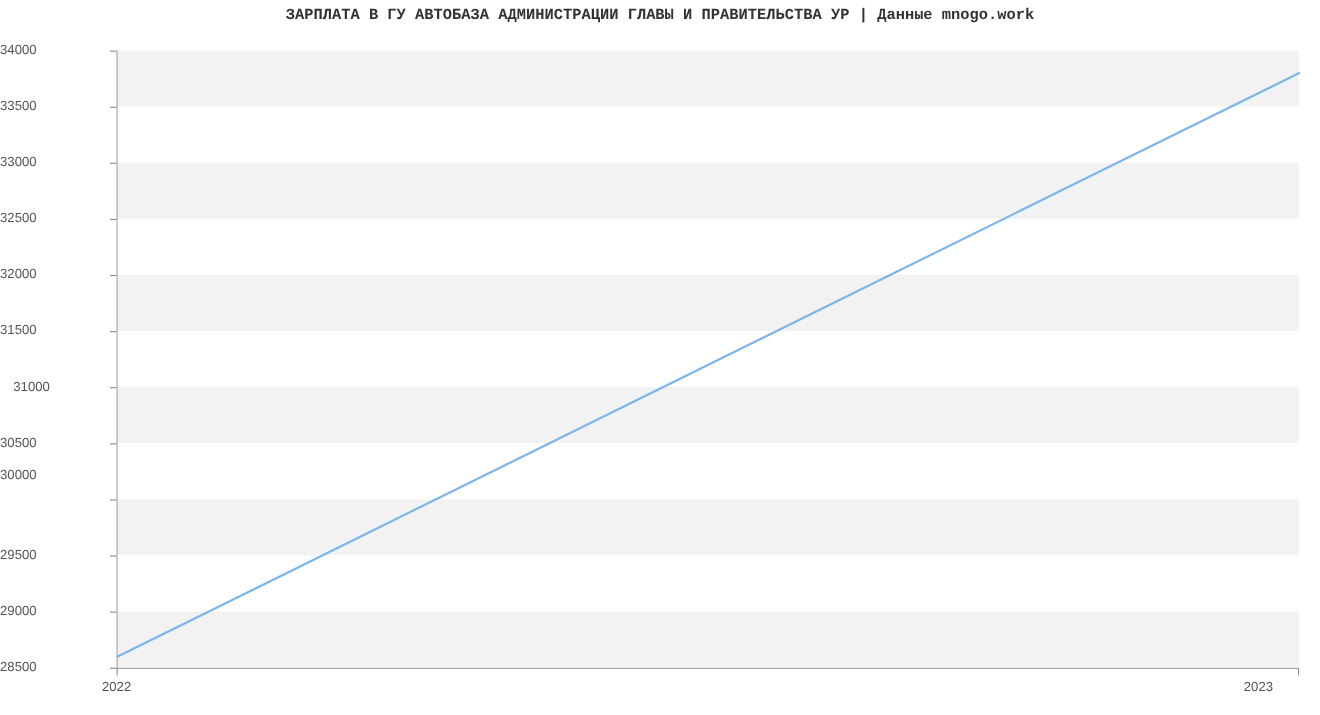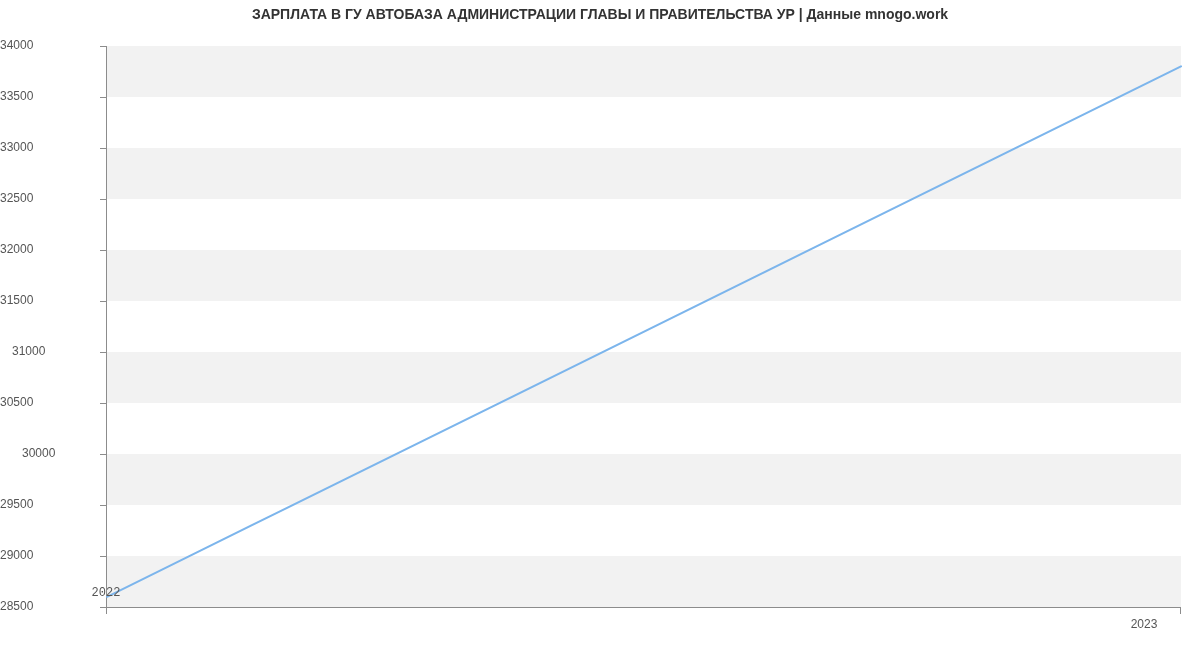--- a/index.html
+++ b/index.html
@@ -18,20 +18,21 @@
   }
   .chart-title {
     position: absolute;
     top: 6px;
     left: 0;
     width: 100%;
     text-align: center;
     font-size: 14px;
     font-weight: 600;
     color: #333333;
+    font-family: Liberation Mono, monospace;
   }
   .plot-area {
     position: absolute;
     left: 106px;
     top: 46px;
     width: 1074px;
     height: 561px;
     border-left: 1px solid #8c8c8c;
     border-bottom: 1px solid #8c8c8c;
     box-sizing: content-box;
@@ -104,34 +105,34 @@
         <path d="M0 550.8 L1074 20.399999999999977" class="data-line" style="stroke: rgb(124, 181, 236);"></path>
       </svg>
   </div>
 <div class="y-tick" style="left: 100px; top: 607px;"></div>
     <div class="y-tick-label" style="left: 0px; width: 94px; top: 599px;">28500</div>
     <div class="y-tick" style="left: 100px; top: 556px;"></div>
     <div class="y-tick-label" style="left: 0px; width: 94px; top: 548px;">29000</div>
     <div class="y-tick" style="left: 100px; top: 505px;"></div>
     <div class="y-tick-label" style="left: 0px; width: 94px; top: 497px;">29500</div>
     <div class="y-tick" style="left: 100px; top: 454px;"></div>
-    <div class="y-tick-label" style="left: 0px; width: 94px; top: 446px; margin-left: 22px;">30000</div>
+    <div class="y-tick-label" style="left: 0px; width: 94px; top: 424px;">30000</div>
     <div class="y-tick" style="left: 100px; top: 403px;"></div>
     <div class="y-tick-label" style="left: 0px; width: 94px; top: 395px;">30500</div>
     <div class="y-tick" style="left: 100px; top: 352px;"></div>
     <div class="y-tick-label" style="left: 12px; width: 94px; top: 344px;">31000</div>
     <div class="y-tick" style="left: 100px; top: 301px;"></div>
     <div class="y-tick-label" style="left: 0px; width: 94px; top: 293px;">31500</div>
     <div class="y-tick" style="left: 100px; top: 250px;"></div>
     <div class="y-tick-label" style="left: 0px; width: 94px; top: 242px;">32000</div>
     <div class="y-tick" style="left: 100px; top: 199px;"></div>
     <div class="y-tick-label" style="left: 0px; width: 94px; top: 191px;">32500</div>
     <div class="y-tick" style="left: 100px; top: 148px;"></div>
     <div class="y-tick-label" style="left: 0px; width: 94px; top: 140px;">33000</div>
     <div class="y-tick" style="left: 100px; top: 97px;"></div>
     <div class="y-tick-label" style="left: 0px; width: 94px; top: 89px;">33500</div>
     <div class="y-tick" style="left: 100px; top: 46px;"></div>
     <div class="y-tick-label" style="left: 0px; width: 94px; top: 38px;">34000</div>
     <div class="x-tick" style="left: 106px; top: 608px;"></div>
-    <div class="x-tick-label" style="left: 106px; top: 586px; font-family: Liberation Mono, monospace;">2022</div>
+    <div class="x-tick-label" style="left: 106px; top: 617px;">2022</div>
     <div class="x-tick" style="left: 1180px; top: 608px;"></div>
     <div class="x-tick-label" style="left: 1144px; top: 617px;">2023</div>
   </div>
 
 </body></html>

